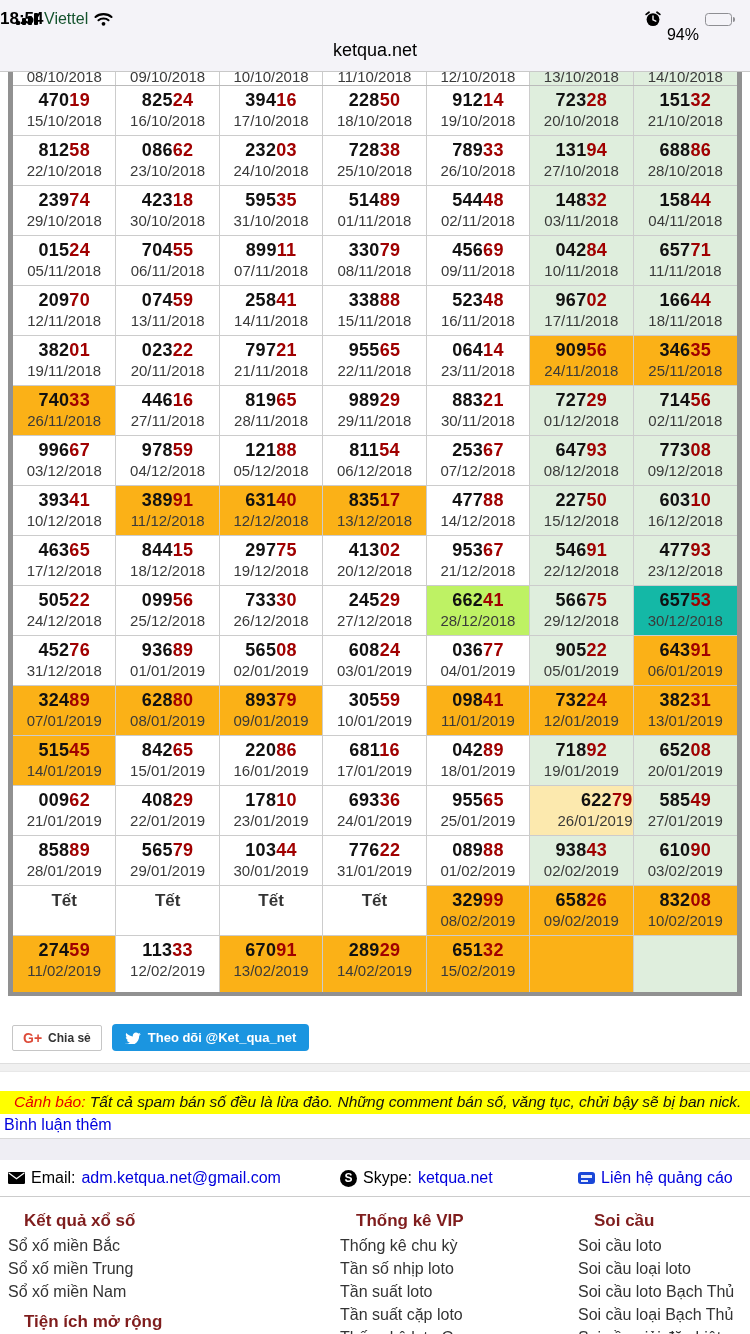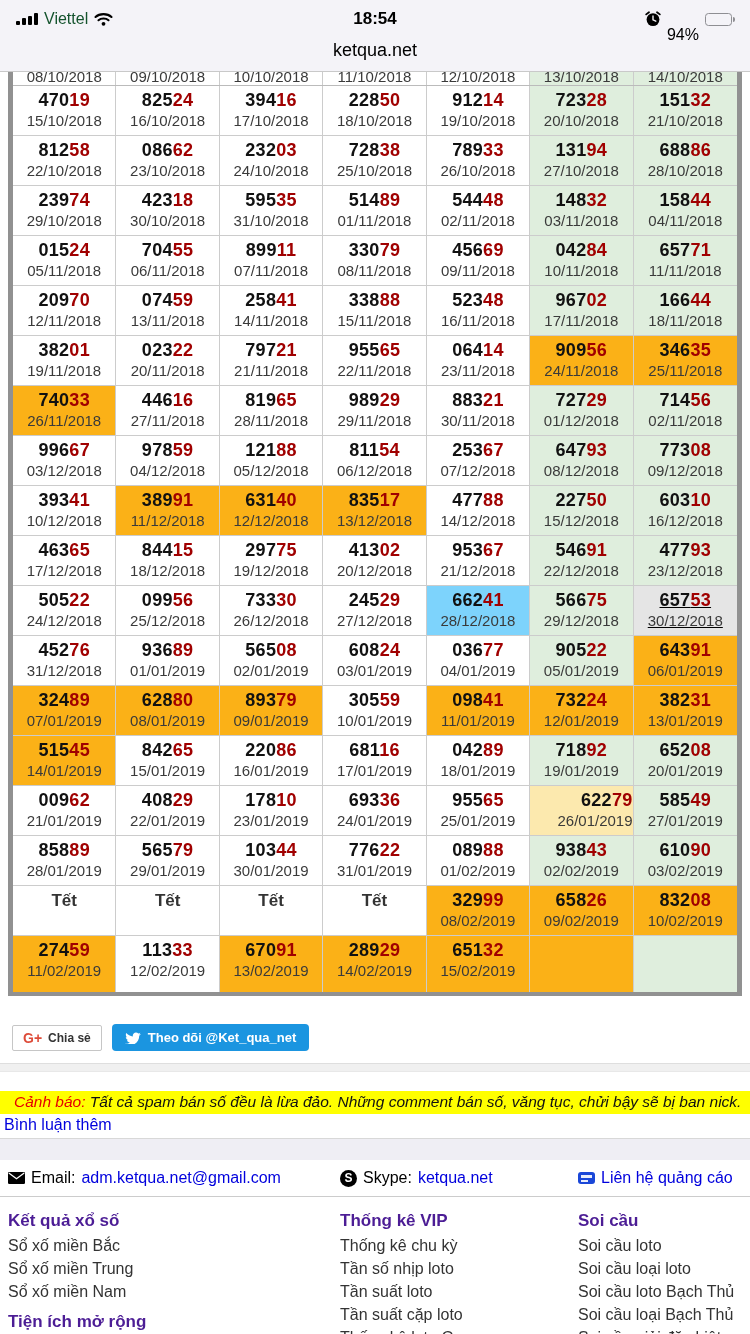--- a/index.html
+++ b/index.html
@@ -4,21 +4,21 @@
 <style>
   * { box-sizing: border-box; margin: 0; padding: 0; }
   html,body { width:750px; height:1334px; overflow:hidden; }
   body { font-family:"Liberation Sans", sans-serif; background:#fff; position:relative; }
 
   
   .chrome { background:#f4f3f8; }
   .status-bar { height:38px; display:flex; align-items:center; padding:0 16px; position:relative; }
   .sb-left, .sb-right { display:flex; align-items:center; gap:6px; }
   .sb-right { margin-left:auto; }
-  .sb-center { position:absolute; left:0; right:0; text-align:center; font-size:17px; font-weight:bold; color:#000; }
+  .sb-center { position:absolute; left:0; right:0; font-size:17px; font-weight:bold; color:#000; }
   .signal { display:flex; align-items:flex-end; gap:2px; height:12px; }
   .signal span { width:4px; background:#000; border-radius:1px; display:block; }
   .carrier { font-size:16px; color:#14532d; }
   .batt-pct { font-size:16px; color:#000;margin-top:32px; }
   .battery { width:27px; height:13px; border:1px solid #8e8e93; border-radius:3.5px; padding:1px; position:relative; margin-right:2px; }
   .battery .fill { height:100%; width:90%; background:#000; border-radius:1.5px; }
   .battery:after { content:""; position:absolute; right:-4px; top:3.5px; width:2.5px; height:5px; background:#8e8e93; border-radius:0 2px 2px 0; }
   .title-bar { height:34px; text-align:center; font-size:18px; color:#000; padding-top:2px; border-bottom:1px solid #c9c9c9; }
 
   
@@ -51,21 +51,21 @@
   .contact { display:grid; grid-template-columns:332px 238px auto; align-items:center; background:#fff; padding:9px 0 9px 8px; border-bottom:1px solid #ccc; font-size:16px; }
   .cgroup { display:flex; align-items:center; gap:6px; color:#000; }
   .blue { color:#0000dd; text-decoration:none; }
   .skype-badge { width:17px; height:17px; border-radius:50%; background:#000; color:#fff; font-size:12px; font-weight:bold; display:inline-flex; align-items:center; justify-content:center; }
   .ads-ic { display:inline-block; width:17px; height:12px; background:#1a47d8; border-radius:3px; position:relative; }
   .ads-ic:before { content:""; position:absolute; left:3px; top:3px; width:11px; height:3px; background:#fff; opacity:.9; }
   .ads-ic:after { content:""; position:absolute; left:3px; top:8px; width:7px; height:2px; background:#fff; opacity:.9; }
 
   
   .footer { display:grid; grid-template-columns:332px 238px auto; padding:2px 0 0 8px; background:#fff; align-items:start; }
-  .f-header { color:#4c1d95; font-weight:bold; font-size:17px; margin-top:12px; }
+  .f-header { color:#7f1d1d; font-weight:bold; font-size:17px; margin-top:12px;margin-left:16px; }
   .f-item { font-size:16px; line-height:17px; margin-top:6px; color:#333; cursor:pointer; }
   .icon-svg { display:block; }
 </style>
 </head>
 <body>
 
 
 
 <div class="chrome">
   <div class="status-bar">
@@ -432,29 +432,29 @@
         <div class="date">25/12/2018</div>
       </div>
       <div class="cell" style="background: rgb(255, 255, 255);">
         <div class="num"><span>733</span><span class="red">30</span></div>
         <div class="date">26/12/2018</div>
       </div>
       <div class="cell" style="background: rgb(255, 255, 255);">
         <div class="num"><span>245</span><span class="red">29</span></div>
         <div class="date">27/12/2018</div>
       </div>
-      <div class="cell" style="background: #7dd3fc;">
+      <div class="cell" style="background: #bef264;">
         <div class="num"><span>662</span><span class="red">41</span></div>
         <div class="date">28/12/2018</div>
       </div>
       <div class="cell" style="background: rgb(223, 238, 221);">
         <div class="num"><span>566</span><span class="red">75</span></div>
         <div class="date">29/12/2018</div>
       </div>
-      <div class="cell" style="background: #e5e5e5; text-decoration: underline;">
+      <div class="cell" style="background: #14b8a6;">
         <div class="num"><span>657</span><span class="red">53</span></div>
         <div class="date">30/12/2018</div>
       </div>
     </div>
     <div class="row">
       <div class="cell" style="background: rgb(255, 255, 255);">
         <div class="num"><span>452</span><span class="red">76</span></div>
         <div class="date">31/12/2018</div>
       </div>
       <div class="cell" style="background: rgb(255, 255, 255);">

